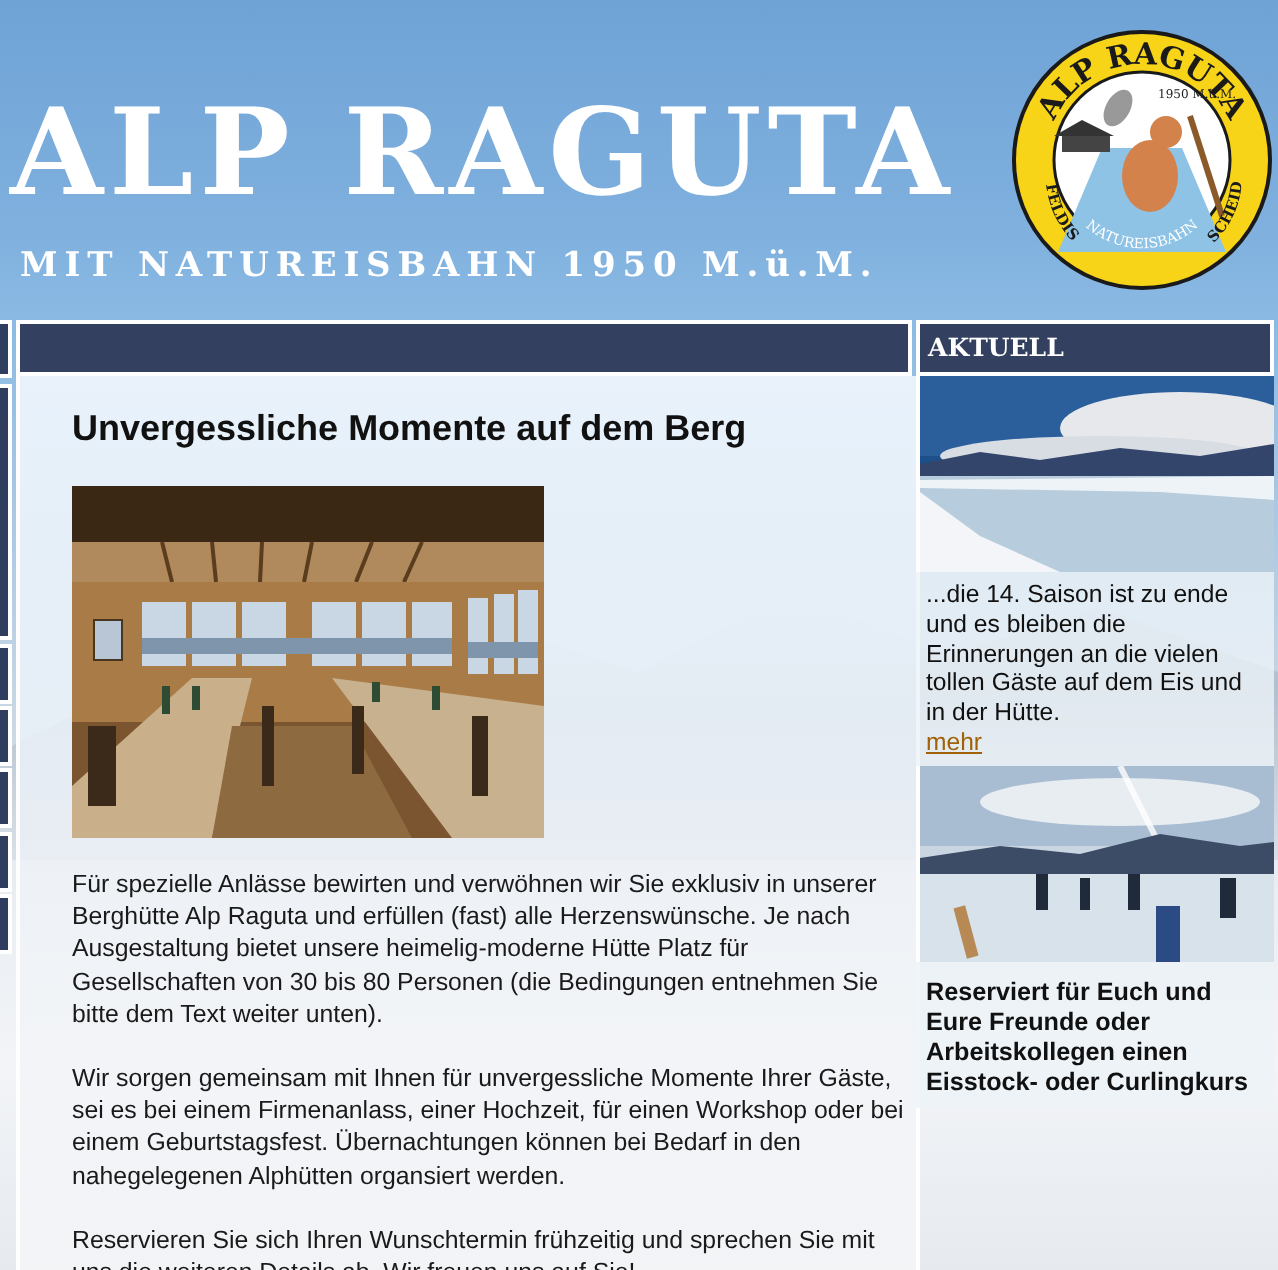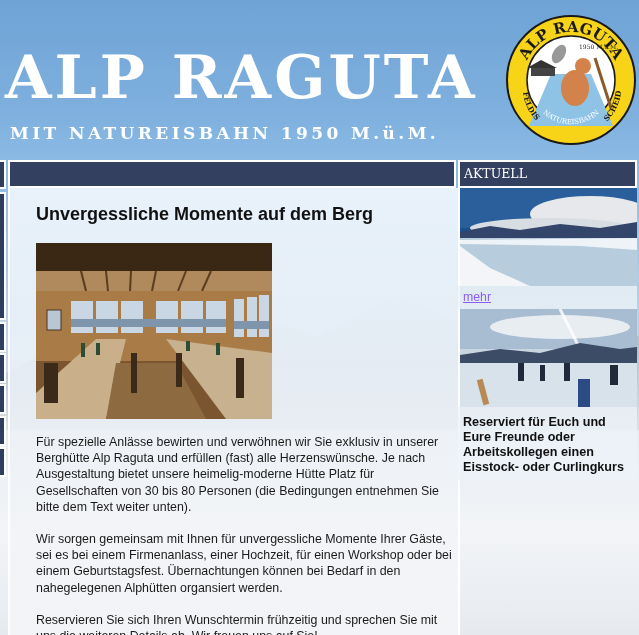--- a/index.html
+++ b/index.html
@@ -56,30 +56,30 @@
   }
   .article-text {
     position:absolute; left:26px; top:246px; width:420px;
     font-size:12.4px; line-height:16.2px; color:#1a1a1a;
   }
   .article-text p { margin:0 0 16px 0; }
 
   .sidebar { position:absolute; left:458px; top:160px; width:179px; }
   .side-header {
     height:24px; background:#33405f; border:2px solid #ffffff;
-    color:#ffffff; font-family:"DejaVu Serif", serif; font-weight:normal; font-size:12.5px;
+    color:#ffffff; font-family:"DejaVu Serif", serif; font-weight:bold; font-size:12.5px;
     line-height:24px; padding-left:4px; box-sizing:content-box;
   }
   .side-img { width:177px; height:98px; margin-left:2px; overflow:hidden; position:relative; }
   .side-text-block {
     background: rgba(236,242,248,0.8);
     padding:4px 4px 4px 5px; font-size:12.3px; line-height:14.8px; color:#111;
   }
   .side-text-block .headline { font-weight:bold; font-size:12.6px; }
-  .side-text-block a { color:#8b5cf6; text-decoration:underline; }
+  .side-text-block a { color:#a16207; text-decoration:underline; }
   .tipp-text {
     background: rgba(236,242,248,0.8);
     padding:8px 4px 4px 5px; font-weight:bold; font-size:12.6px; line-height:15.2px; color:#111;
   }
 </style>
 </head>
 <body>
 
 <div class="bg-mtn"></div>
 <div class="bg-snow"></div>
@@ -197,20 +197,21 @@
       <rect y="0" width="177" height="40" fill="#2a5f9c"></rect>
       <ellipse cx="130" cy="26" rx="60" ry="18" fill="#e6e8ec"></ellipse>
       <ellipse cx="90" cy="40" rx="80" ry="10" fill="#d8dde4"></ellipse>
       <polygon points="0,44 30,38 60,42 100,36 140,40 177,34 177,52 0,52" fill="#33456a"></polygon>
       <rect y="50" width="177" height="48" fill="#b7ccdc"></rect>
       <polygon points="0,52 177,50 177,62 120,58 0,56" fill="#eef3f7"></polygon>
       <polygon points="0,58 30,80 70,98 0,98" fill="#f3f5f8"></polygon>
     </svg>
   </div>
   <div class="side-text-block">
+    <div>...die 14. Saison ist zu ende und es bleiben die Erinnerungen an die vielen tollen Gäste auf dem Eis und in der Hütte.</div>
     <a href="#">mehr</a>
   </div>
   <div class="side-img">
     <svg width="177" height="98" viewBox="0 0 177 98">
       <rect width="177" height="98" fill="#c9d6e2"></rect>
       <rect width="177" height="40" fill="#a8bdd2"></rect>
       <ellipse cx="100" cy="18" rx="70" ry="12" fill="#e8edf2"></ellipse>
       <line x1="100" y1="0" x2="130" y2="60" stroke="#ffffff" stroke-width="3" opacity="0.8"></line>
       <polygon points="0,46 40,40 80,44 120,34 160,40 177,38 177,54 0,54" fill="#3c4b66"></polygon>
       <rect y="54" width="177" height="44" fill="#d7e2ea"></rect>

